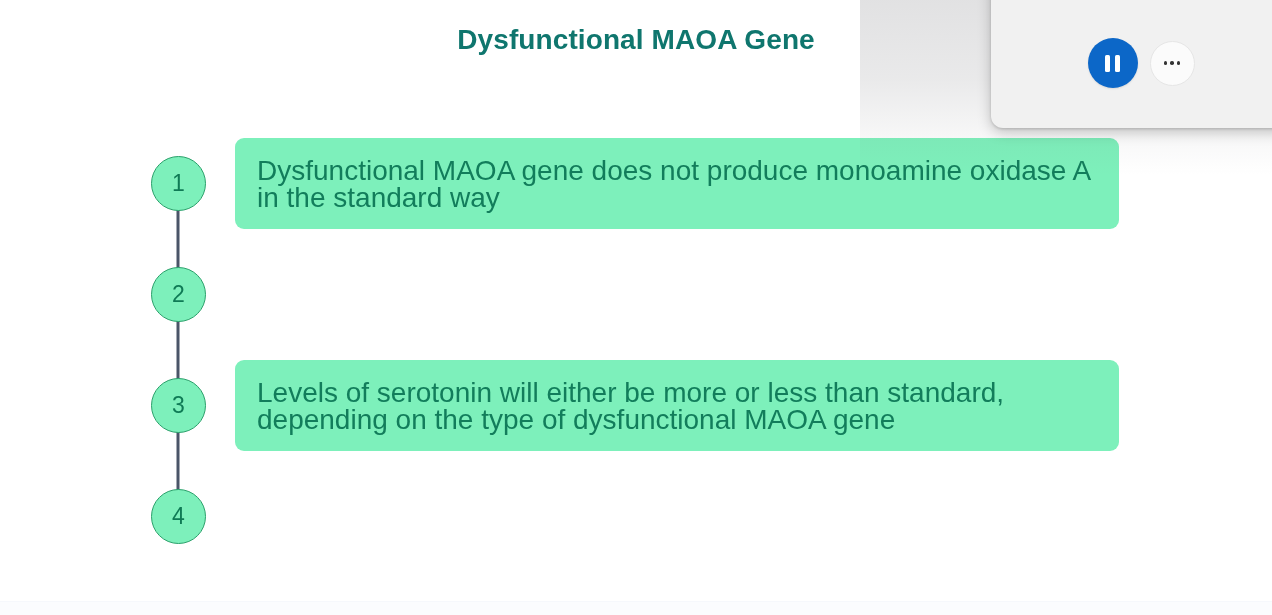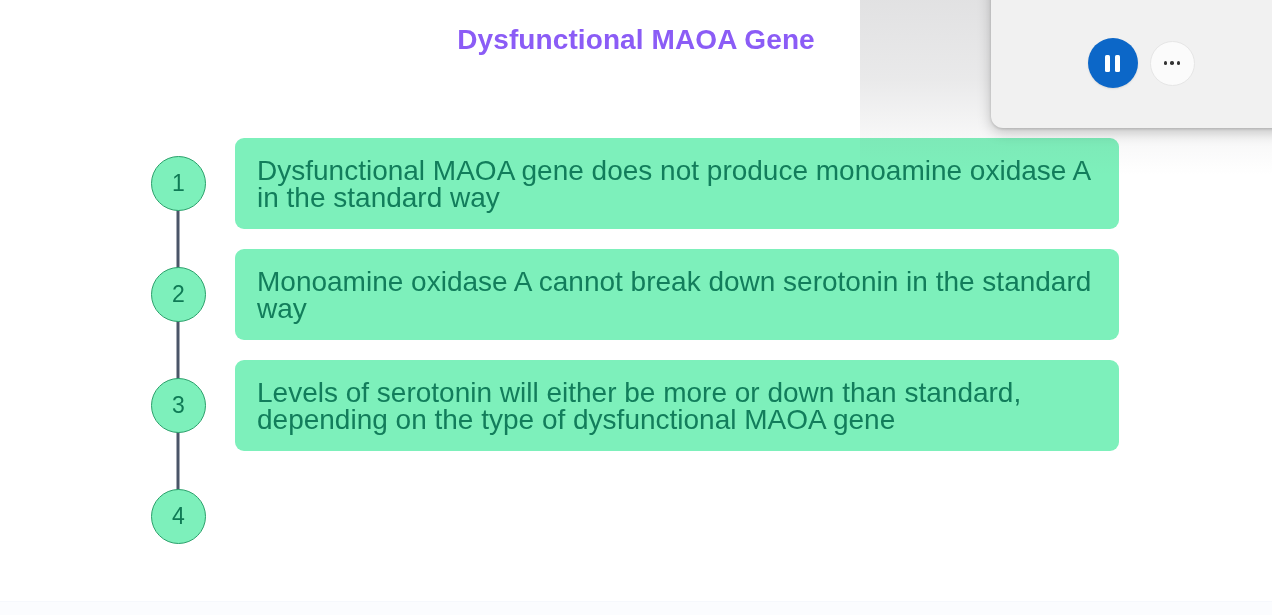--- a/index.html
+++ b/index.html
@@ -38,21 +38,21 @@
   
   .page-title {
     position: absolute;
     left: 0;
     right: 0;
     top: 21px;
     text-align: center;
     font-size: 28px;
     font-weight: 600;
     letter-spacing: 0.1px;
-    color: #8b5cf6;
+    color: #0f766e;
     line-height: 38px;
   }
 
   
   .flow {
     position: absolute;
     left: 0;
     top: 128px;
     width: 1272px;
   }
@@ -237,32 +237,29 @@
       <div class="step-card">
         <span class="card-text">Dysfunctional MAOA gene does not produce monoamine oxidase A in the standard way</span>
       </div>
     </div>
 
     <div class="step-row r2">
       <div class="marker-col">
         <div class="connector full"></div>
         <div class="step-circle">2</div>
       </div>
-      <div class="step-card">
-        <span class="card-text">Monoamine oxidase A cannot break down serotonin in the standard way</span>
-      </div>
     </div>
 
     <div class="step-row r3">
       <div class="marker-col">
         <div class="connector full"></div>
         <div class="step-circle">3</div>
       </div>
       <div class="step-card">
-        <span class="card-text">Levels of serotonin will either be more or down than standard, depending on the type of dysfunctional MAOA gene</span>
+        <span class="card-text">Levels of serotonin will either be more or less than standard, depending on the type of dysfunctional MAOA gene</span>
       </div>
     </div>
 
     <div class="step-row r4">
       <div class="marker-col">
         <div class="connector bottom-half"></div>
         <div class="step-circle">4</div>
       </div>
     </div>
 

